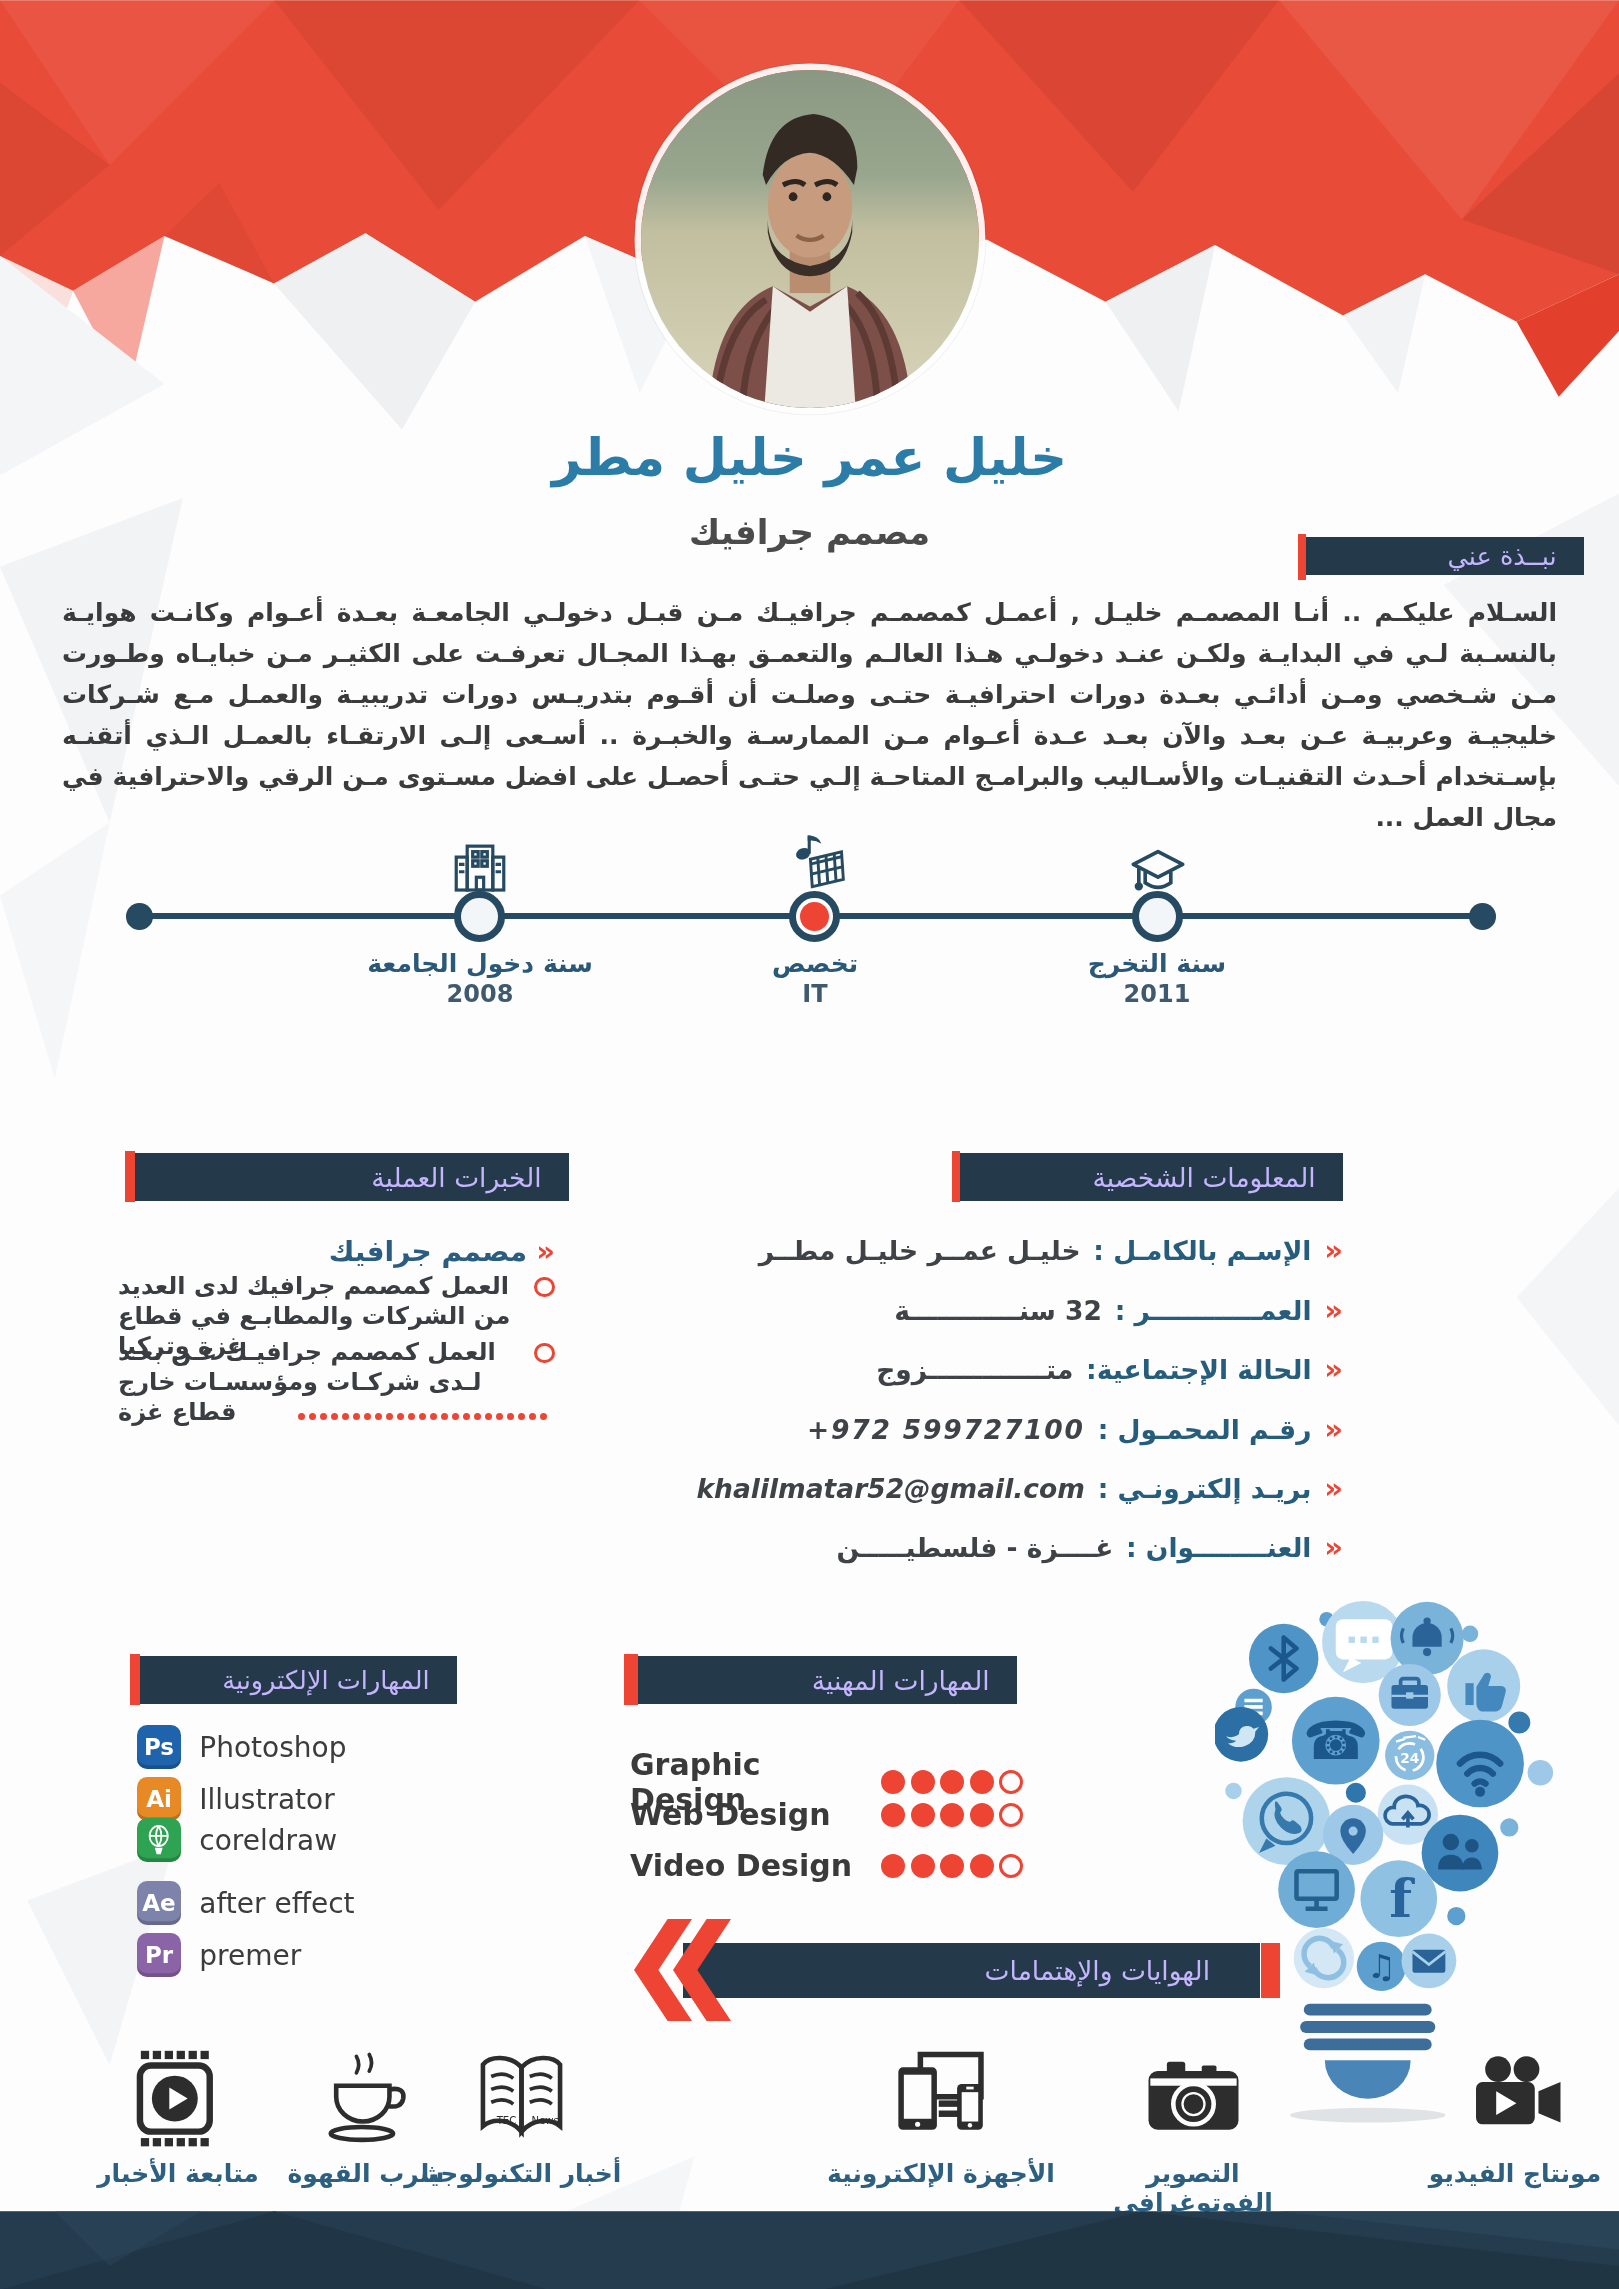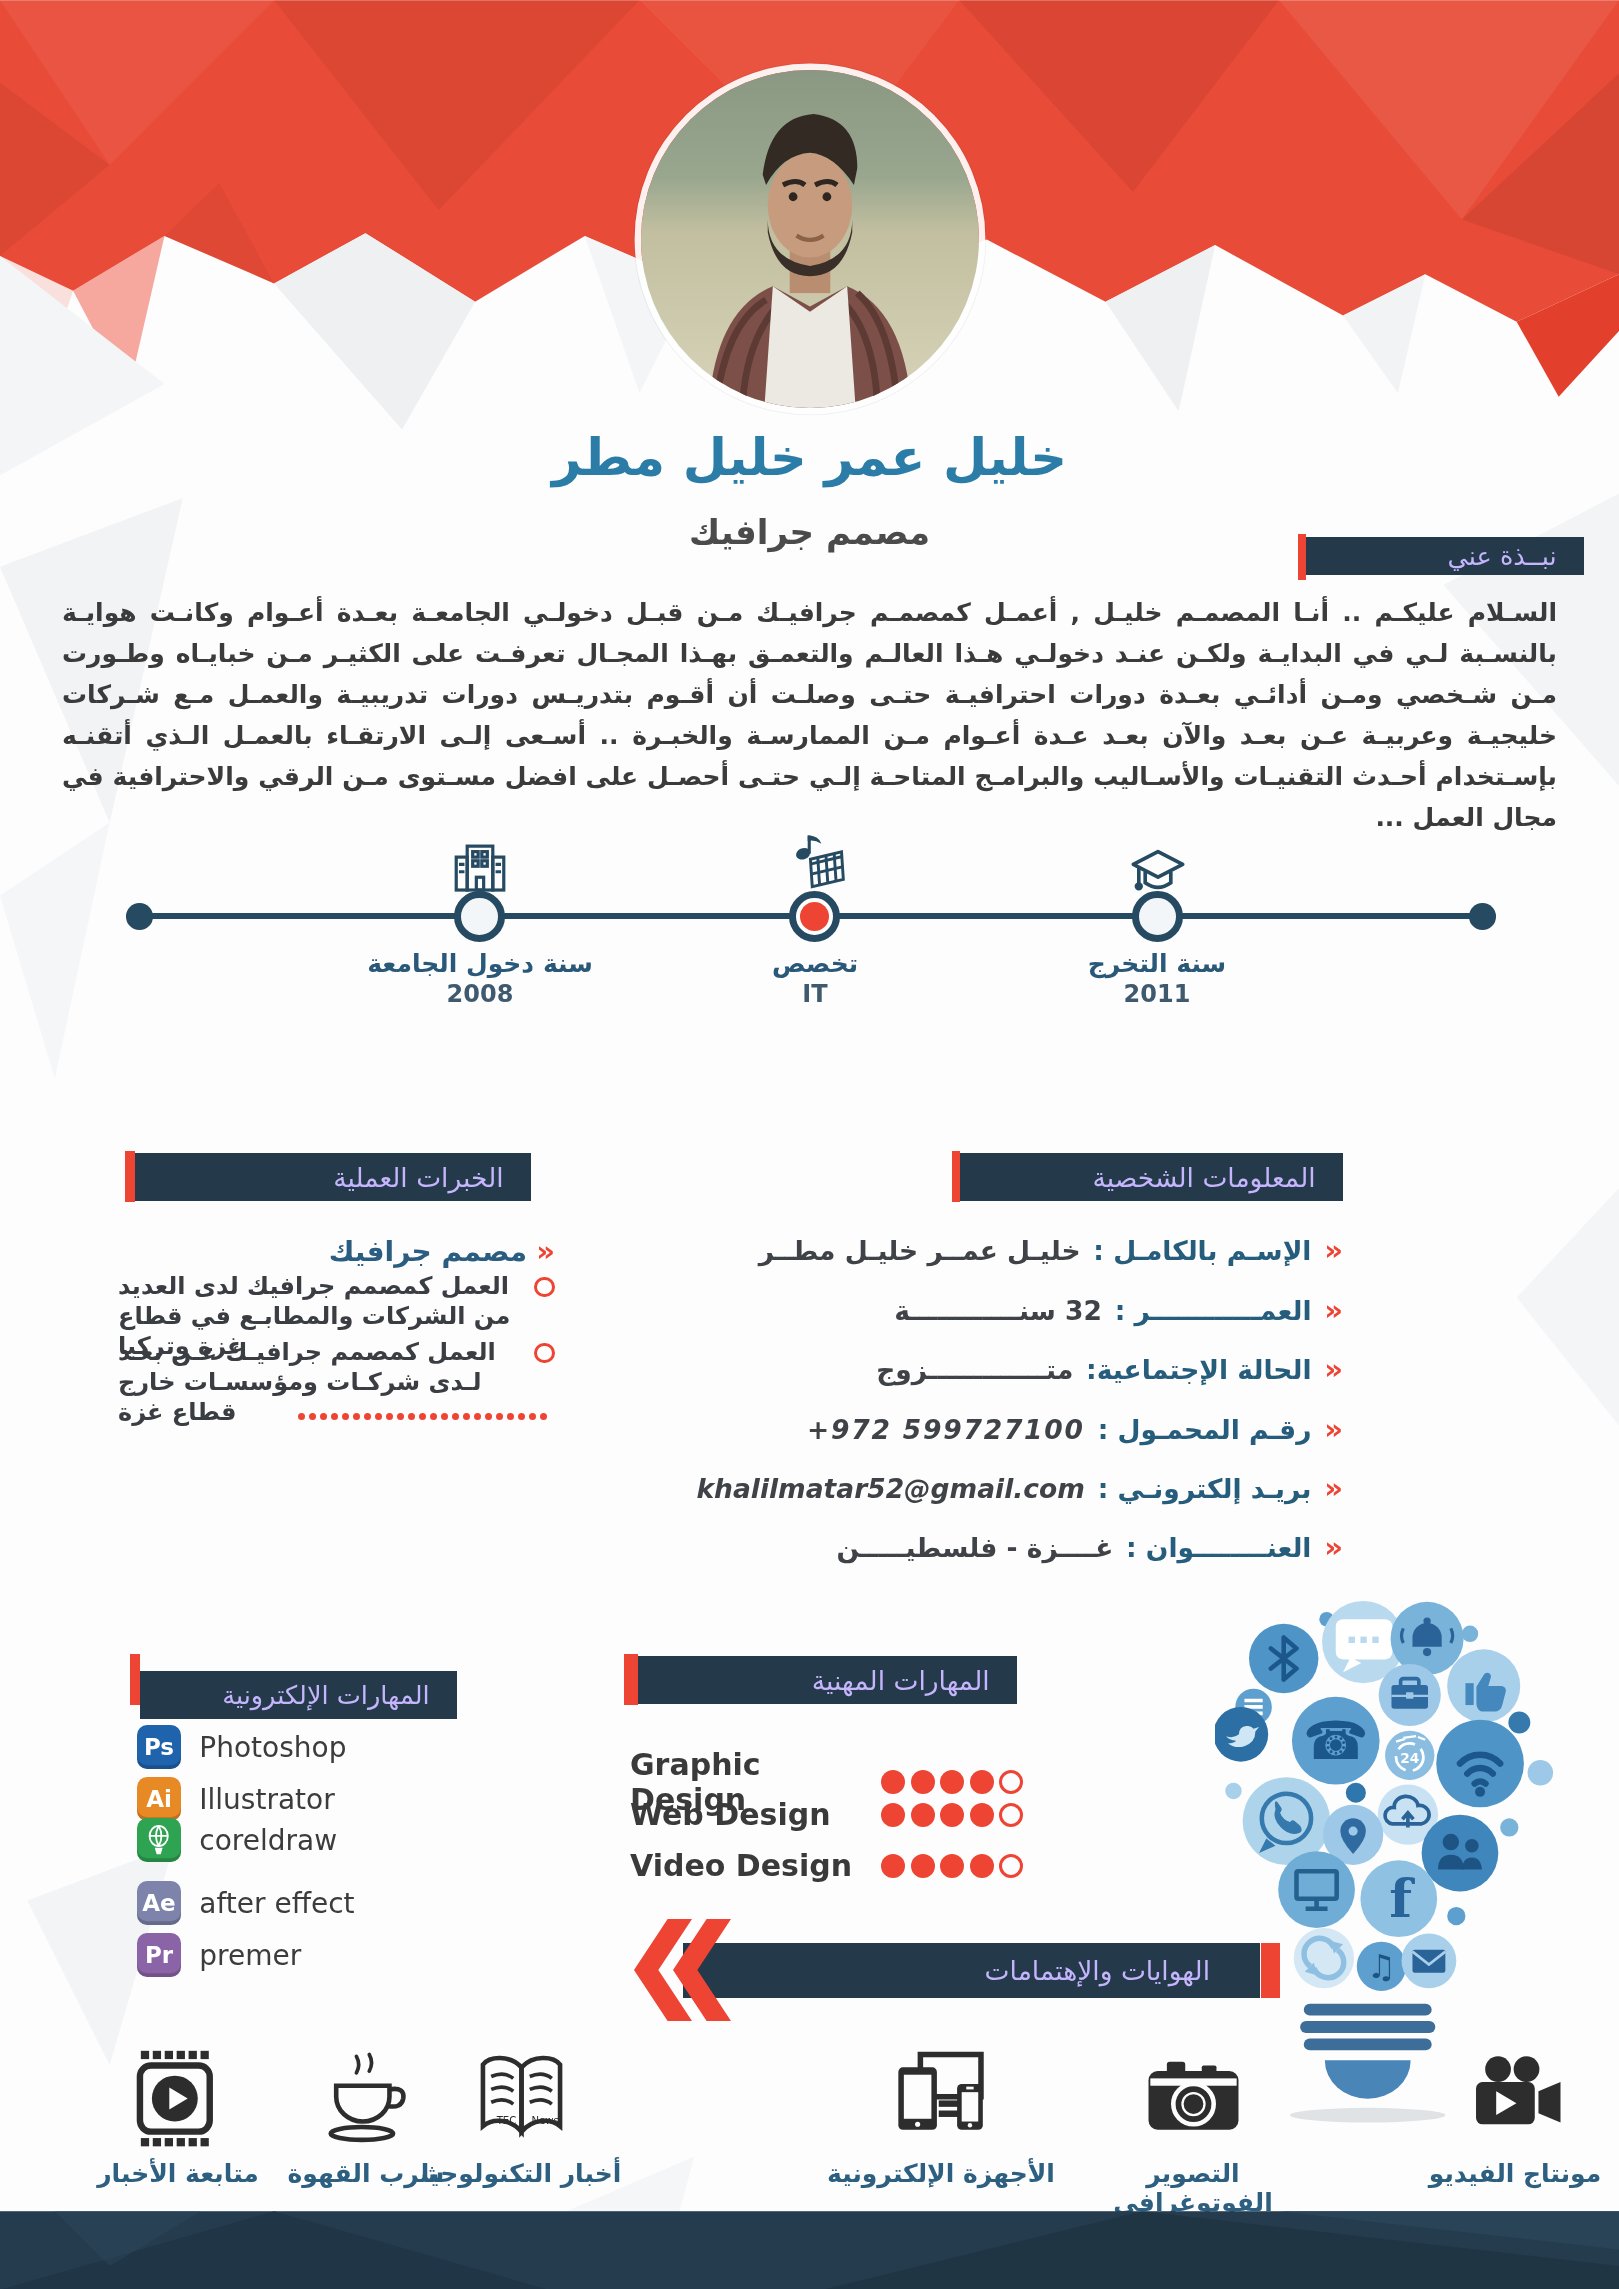--- a/index.html
+++ b/index.html
@@ -232,21 +232,21 @@
     <span class="p-label">بريـد إلكترونـي :</span>
     <span class="p-value ltr" style="letter-spacing:0;">khalilmatar52@gmail.com</span>
   </div>
   <div class="p-row" style="top:1532px;">
     <span class="marker">«</span>
     <span class="p-label">العنــــــــوان :</span>
     <span class="p-value">غــــزة - فلسطيـــــن</span>
   </div>
 
   <div class="stripe" style="left:125px;top:1151px;width:10px;height:51px;"></div>
-  <div class="bar" style="left:135px;top:1153px;width:396px;height:48px;">الخبرات العملية</div>
+  <div class="bar" style="left:135px;top:1153px;width:434px;height:48px;">الخبرات العملية</div>
 
   <div class="x-role">
     <span class="marker">«</span>
     <span>مصمم جرافيك</span>
   </div>
   <div class="x-item" style="top:1272px;">
     <span class="ring"></span>
     <div>العمل كمصمم جرافيك لدى العديد من الشركات والمطابـع في قطاع غزة وتركيا</div>
   </div>
   <div class="x-item" style="top:1338px;">
@@ -273,21 +273,21 @@
       <span class="ddot"></span>
       <span class="ddot"></span>
       <span class="ddot"></span>
       <span class="ddot"></span>
       <span class="ddot"></span>
       <span class="ddot"></span>
       <span class="ddot"></span>
     </div>
 
   <div class="stripe" style="left:130px;top:1654px;width:10px;height:51px;"></div>
-  <div class="bar" style="left:140px;top:1656px;width:317px;height:48px;font-size:25.6px;margin-top:15px;">المهارات الإلكترونية</div>
+  <div class="bar" style="left:140px;top:1656px;width:317px;height:48px;font-size:25.6px;">المهارات الإلكترونية</div>
 
   <div class="sw-row" style="top:1725px;">
     <span class="sw-icon" style="background: rgb(30, 99, 172);">
         <span>Ps</span>
       </span>
     <span class="sw-name">Photoshop</span>
   </div>
   <div class="sw-row" style="top:1777px;">
     <span class="sw-icon" style="background: rgb(231, 138, 37);">
         <span>Ai</span>

